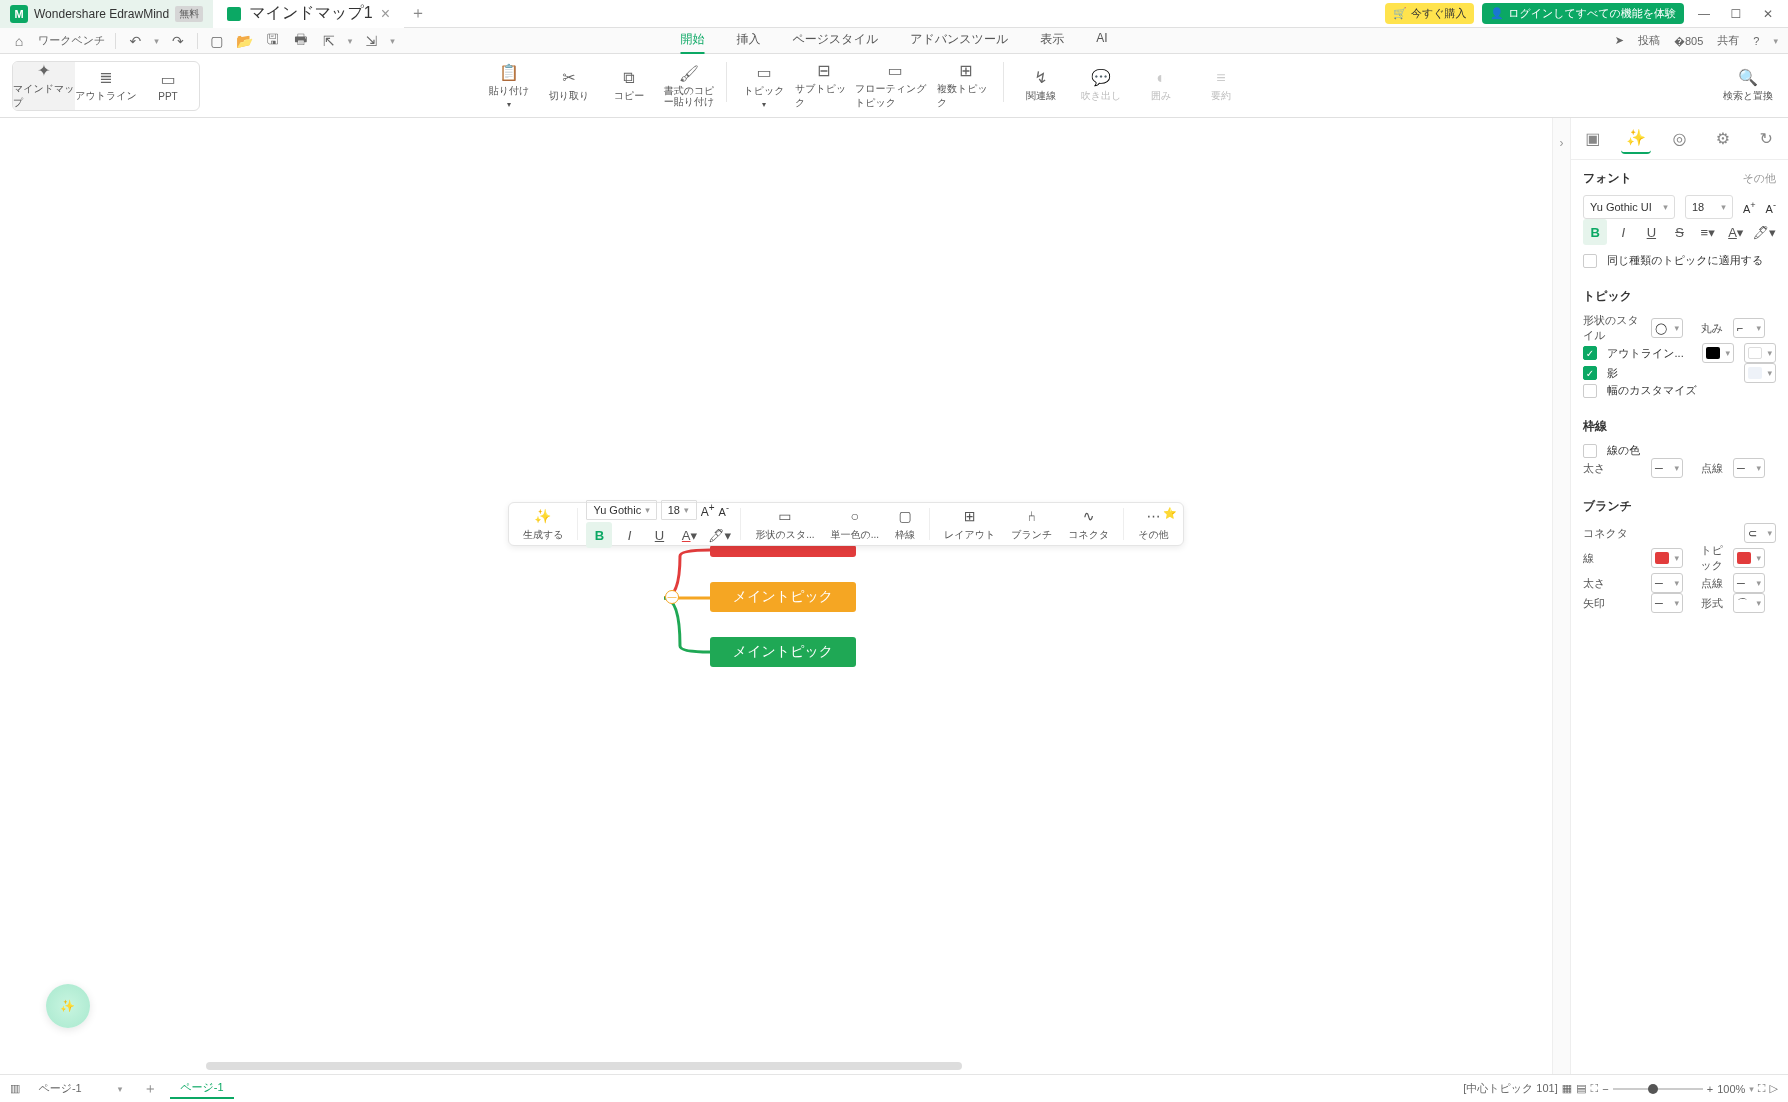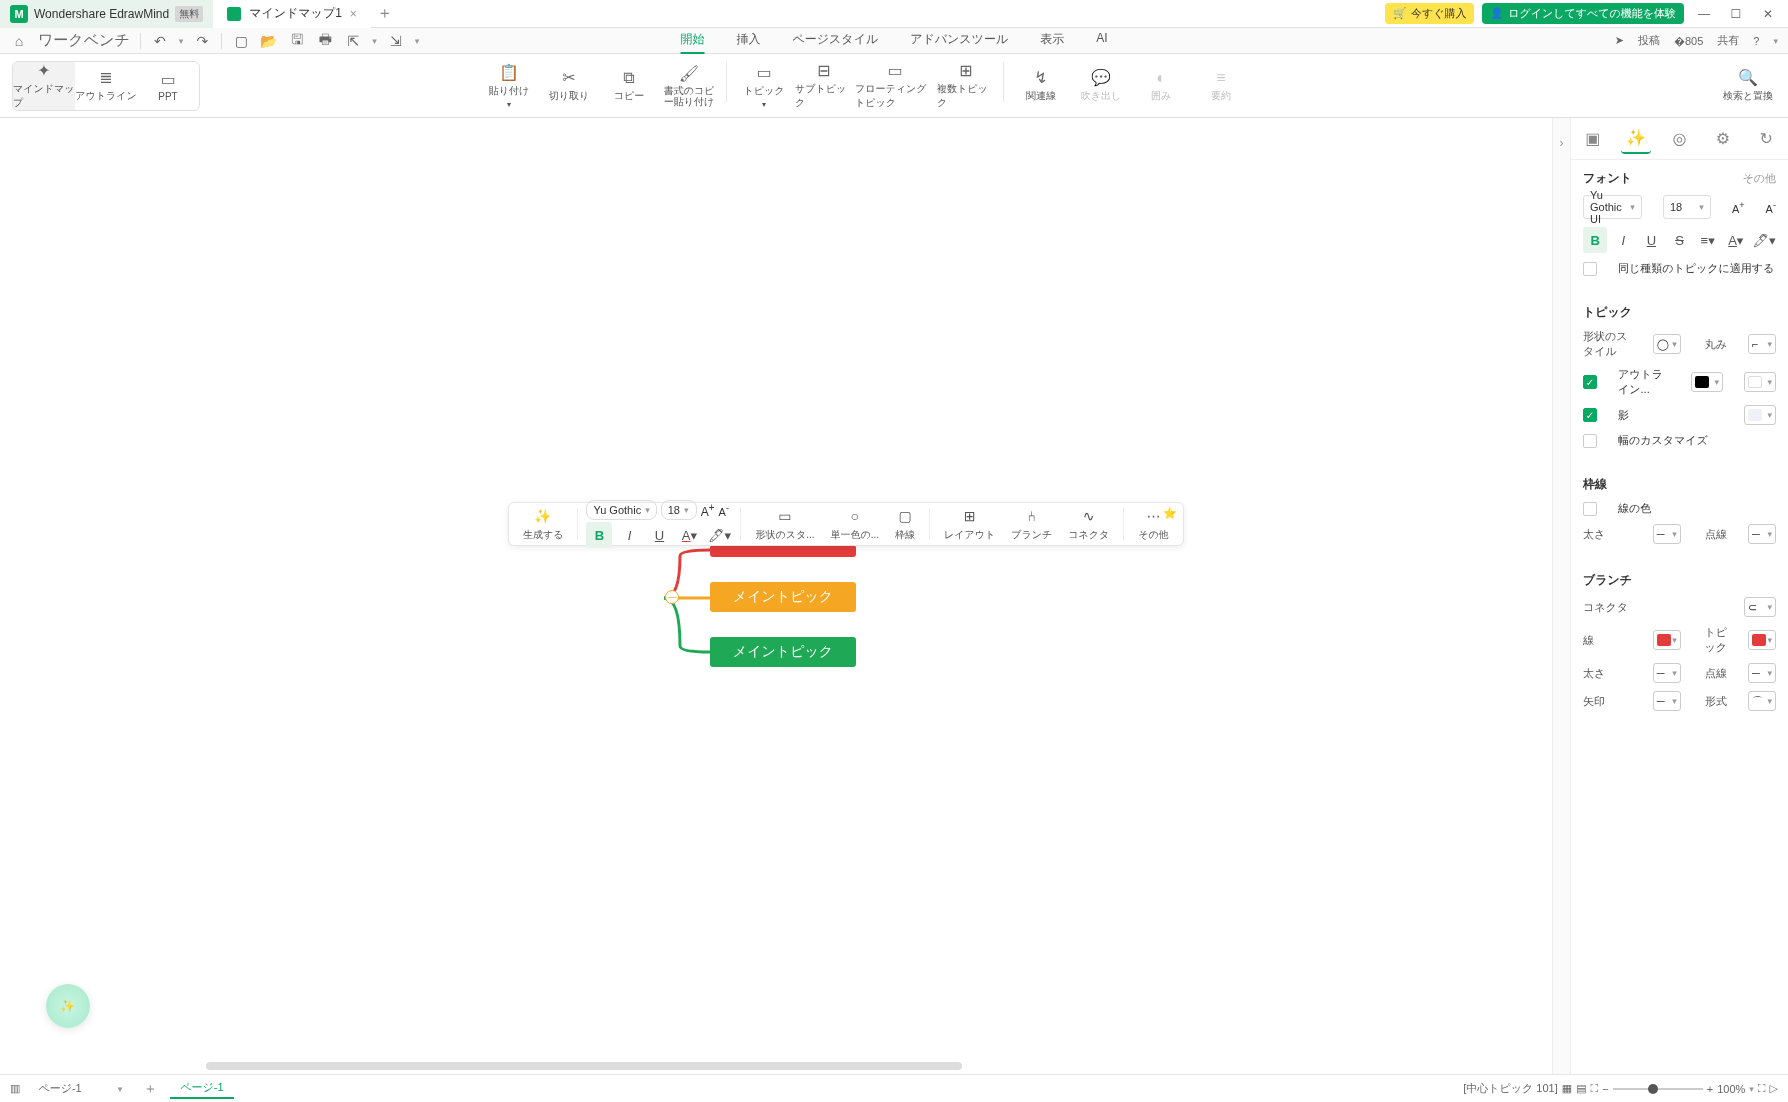--- a/index.html
+++ b/index.html
@@ -2,21 +2,21 @@
 <html><head>
 <meta charset="utf-8">
 <style>
 *{box-sizing:border-box;margin:0;padding:0;font-family:"Yu Gothic UI","Segoe UI",sans-serif}
 body{background:#f0f0f0;width:1788px;height:1102px;overflow:hidden;font-size:12px;color:#333}
 .titlebar{height:28px;background:#fff;display:flex;align-items:center;border-bottom:1px solid #e0e0e0}
 .app-tab{height:28px;display:flex;align-items:center;padding:0 10px;gap:6px;font-size:12px}
 .app-tab.active{background:#e8f3ed}
 .logo{width:18px;height:18px;background:#0ba864;border-radius:3px;display:flex;align-items:center;justify-content:center;color:#fff;font-weight:bold;font-size:11px}
 .badge{font-size:10px;padding:1px 4px;background:#d6d6d6;border-radius:2px;color:#555}
-.doc-tab{height:28px;display:flex;align-items:center;padding:0 14px;gap:8px;font-size:12px;background:#fff}
+.doc-tab{height:28px;display:flex;align-items:center;padding:0 14px;gap:8px;font-size:16px;background:#fff}
 .doc-tab .ficon{width:14px;height:14px;background:#0ba864;border-radius:2px}
 .close-x{color:#999;cursor:pointer}
 .newtab{width:28px;height:28px;display:flex;align-items:center;justify-content:center;color:#888;font-size:16px}
 .titlebar-right{margin-left:auto;display:flex;align-items:center;gap:8px;padding-right:8px}
 .buy-btn{background:#ffe34d;border-radius:4px;padding:3px 8px;font-size:11px;display:flex;align-items:center;gap:4px}
 .login-btn{background:#0ba864;color:#fff;border-radius:4px;padding:3px 8px;font-size:11px;display:flex;align-items:center;gap:4px}
 .win-ctrl{width:24px;height:24px;display:flex;align-items:center;justify-content:center;color:#666}
 .quickbar{height:26px;background:#fafafa;display:flex;align-items:center;padding:0 10px;gap:10px;border-bottom:1px solid #e0e0e0}
 .qicon{width:18px;height:18px;display:flex;align-items:center;justify-content:center;color:#666;font-size:14px}
 .qsep{width:1px;height:16px;background:#ddd}
@@ -40,21 +40,21 @@
 .canvas-wrap{position:relative;height:calc(1102px - 28px - 26px - 64px - 28px);display:flex}
 .canvas{flex:1;background:#fff;position:relative;overflow:hidden}
 .collapse-panel{width:18px;background:#fafafa;border-left:1px solid #eee;display:flex;align-items:flex-start;justify-content:center;padding-top:18px;color:#999}
 .rpanel{width:218px;background:#fff;border-left:1px solid #eee;padding:0;overflow-y:auto}
 .rtabs{height:42px;display:flex;align-items:center;justify-content:space-around;border-bottom:1px solid #eee}
 .rtab{width:30px;height:30px;display:flex;align-items:center;justify-content:center;color:#888;font-size:16px;border-radius:4px}
 .rtab.active{color:#0ba864;border-bottom:2px solid #0ba864}
 .rsect{padding:10px 12px}
 .rsect-title{font-size:12px;font-weight:bold;margin-bottom:8px;display:flex;justify-content:space-between;align-items:center}
 .rsect-title .more{font-size:11px;color:#999;font-weight:normal}
-.rrow{display:flex;align-items:center;gap:21px;margin-bottom:8px;font-size:11px}
+.rrow{display:flex;align-items:center;gap:10px;font-size:11px}
 .rsel{flex:1;height:24px;border:1px solid #ddd;border-radius:3px;padding:0 6px;display:flex;align-items:center;justify-content:space-between;font-size:11px;background:#fff}
 .rsel.small{width:48px;flex:none}
 .caret{font-size:9px;color:#999}
 .fmt-row{display:flex;gap:4px}
 .fmt-btn{width:26px;height:26px;display:flex;align-items:center;justify-content:center;border-radius:3px;font-size:13px;color:#555}
 .fmt-btn.active{background:#e6f4ec;color:#0ba864;font-weight:bold}
 .chk{width:14px;height:14px;border:1px solid #ccc;border-radius:2px;display:inline-flex;align-items:center;justify-content:center;font-size:10px}
 .chk.on{background:#0ba864;border-color:#0ba864;color:#fff}
 .swatch{width:32px;height:20px;border:1px solid #ccc;border-radius:3px;display:flex;align-items:center;justify-content:space-between;padding:0 3px}
 .swatch-inner{width:14px;height:12px;border-radius:2px}
@@ -75,21 +75,21 @@
 .n1{left:710px;top:427px;background:#e23c3c;height:12px}
 .n2{left:710px;top:464px;background:#f5a623}
 .n3{left:710px;top:519px;background:#1fa855}
 .center-port{position:absolute;left:665px;top:472px;width:14px;height:14px;border:1px solid #f5a623;border-radius:50%;background:#fff;display:flex;align-items:center;justify-content:center;font-size:9px;color:#f5a623}
 
 .mini-tb{position:absolute;left:508px;top:384px;height:44px;background:#fff;border:1px solid #e5e5e5;border-radius:6px;box-shadow:0 2px 6px rgba(0,0,0,.08);display:flex;align-items:center;padding:0 8px;gap:4px}
 .mini-col{display:flex;flex-direction:column;align-items:center;gap:3px;padding:0 6px;font-size:10px;color:#555}
 .mini-icon{width:18px;height:18px;display:flex;align-items:center;justify-content:center;font-size:14px}
 .mini-row{display:flex;gap:4px;align-items:center}
 .mini-sep{width:1px;height:32px;background:#eee;margin:0 4px}
-.mini-sel{height:20px;border:1px solid #ddd;border-radius:8px;padding:0 6px;display:flex;align-items:center;font-size:11px;gap:4px}
+.mini-sel{height:20px;border:1px solid #ddd;border-radius:1px;padding:0 6px;display:flex;align-items:center;font-size:11px;gap:4px}
 .pin{position:absolute;right:6px;top:4px;font-size:11px;color:#bbb}
 svg.conn{position:absolute;pointer-events:none}
 .hscroll{position:absolute;left:206px;bottom:4px;width:756px;height:8px;background:#ddd;border-radius:4px}
 </style>
 </head>
 <body>
 
 <div class="titlebar">
   <div class="app-tab active">
     <div class="logo">M</div>
@@ -106,21 +106,21 @@
     <div class="buy-btn">🛒 <span>今すぐ購入</span></div>
     <div class="login-btn">👤 <span>ログインしてすべての機能を体験</span></div>
     <div class="win-ctrl">—</div>
     <div class="win-ctrl">☐</div>
     <div class="win-ctrl">✕</div>
   </div>
 </div>
 
 <div class="quickbar" style="position:relative">
   <div class="qicon">⌂</div>
-  <span style="font-size:15px;color:#666">ワークベンチ</span>
+  <span style="font-size:11px;color:#666">ワークベンチ</span>
   <div class="qsep"></div>
   <div class="qicon">↶</div>
   <span style="font-size:9px;color:#999">▾</span>
   <div class="qicon">↷</div>
   <div class="qsep"></div>
   <div class="qicon">▢</div>
   <div class="qicon">📂</div>
   <div class="qicon">🖫</div>
   <div class="qicon">🖶</div>
   <div class="qicon">⇱</div>

